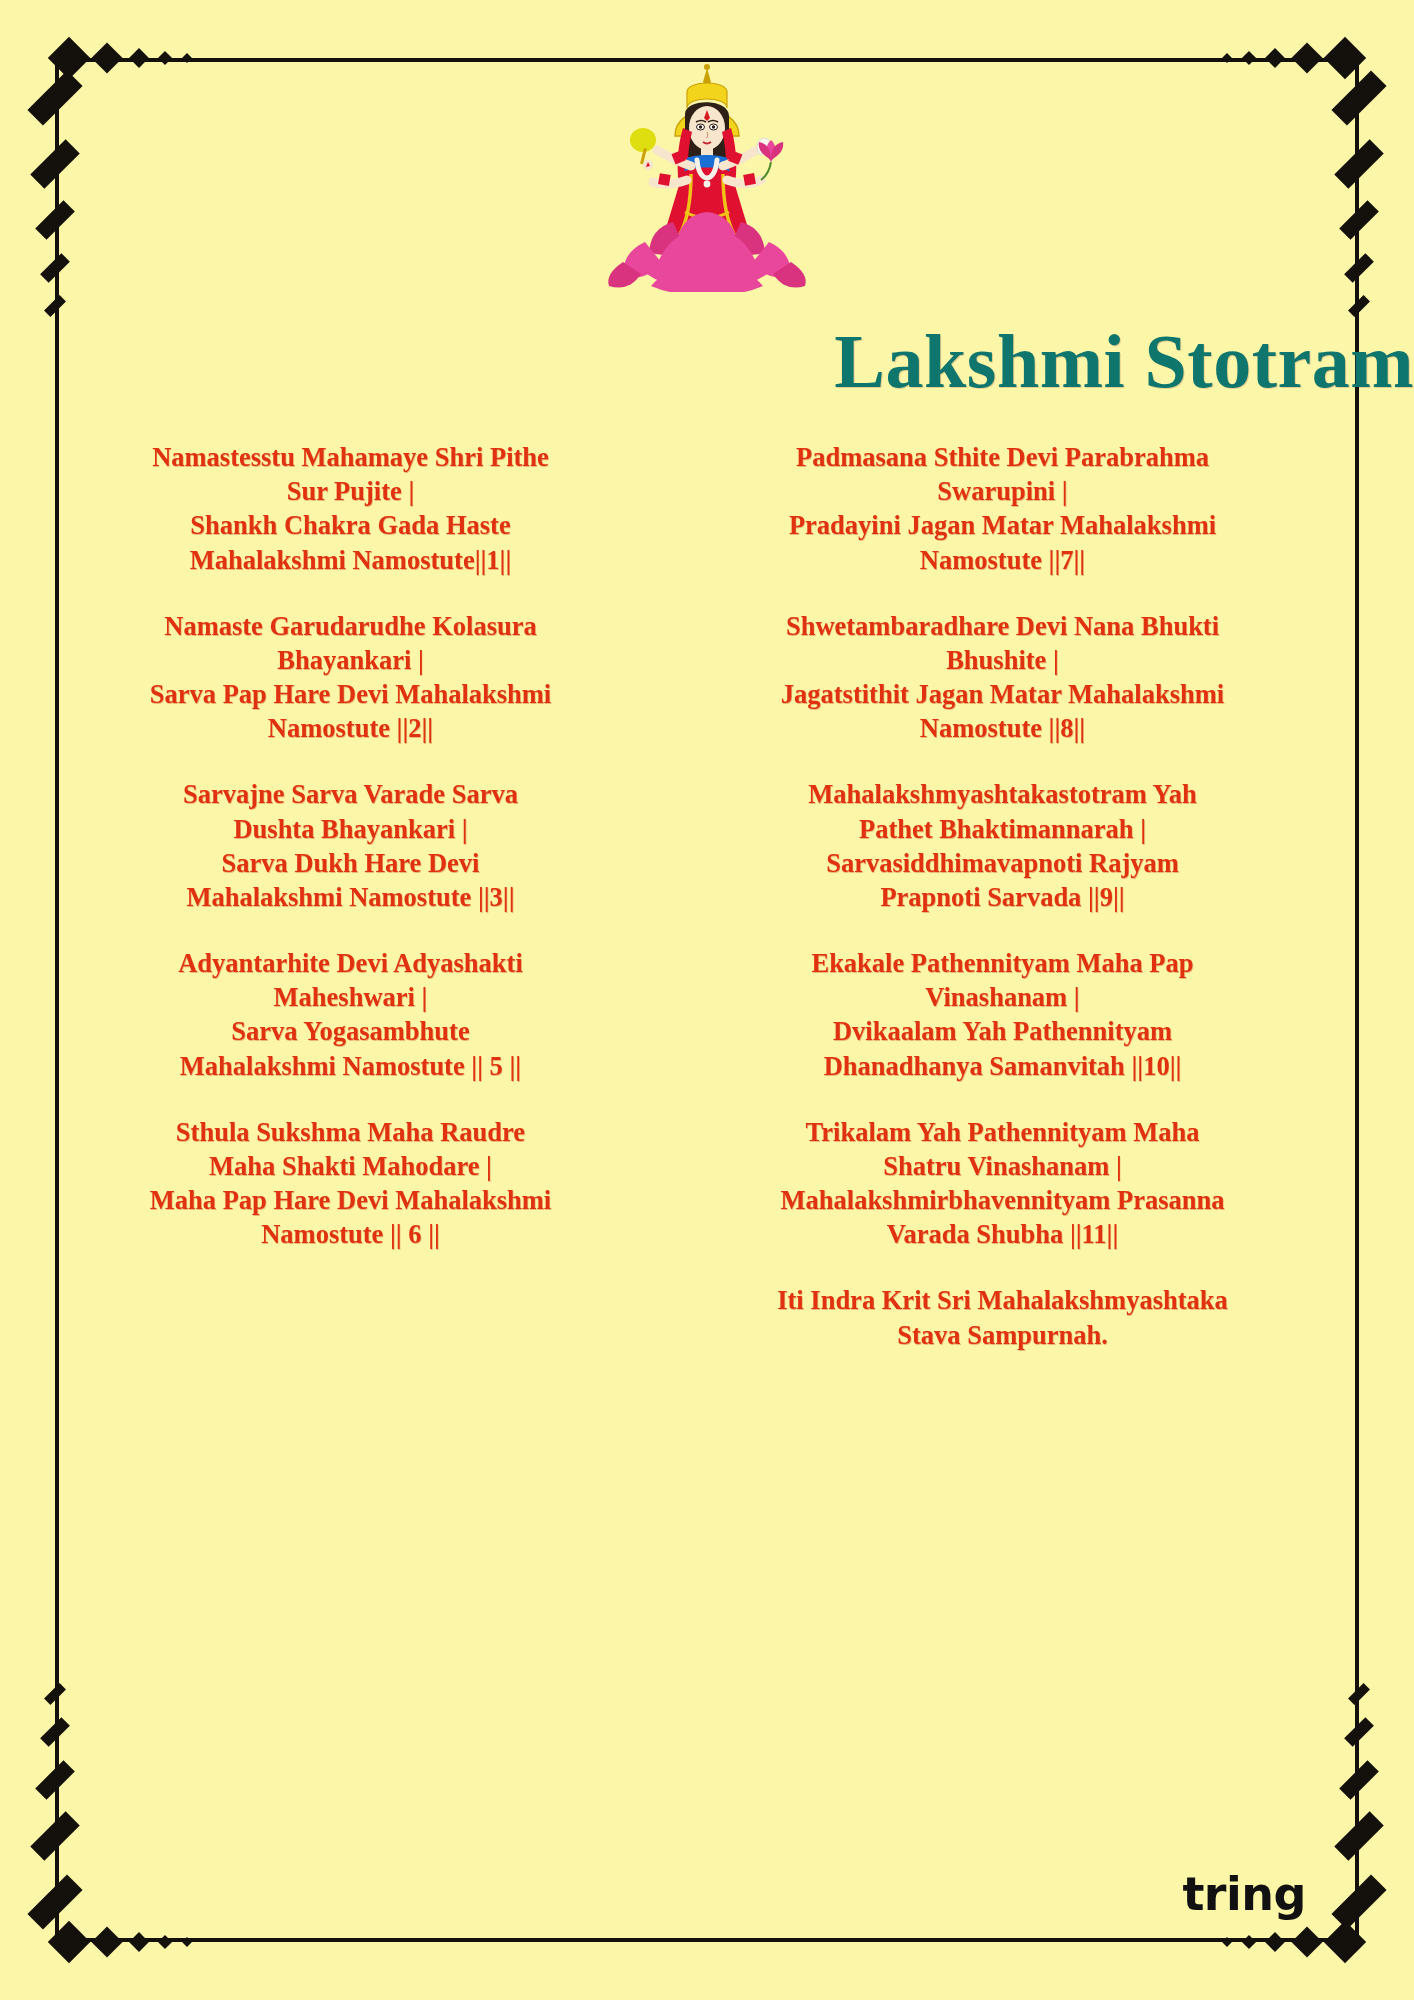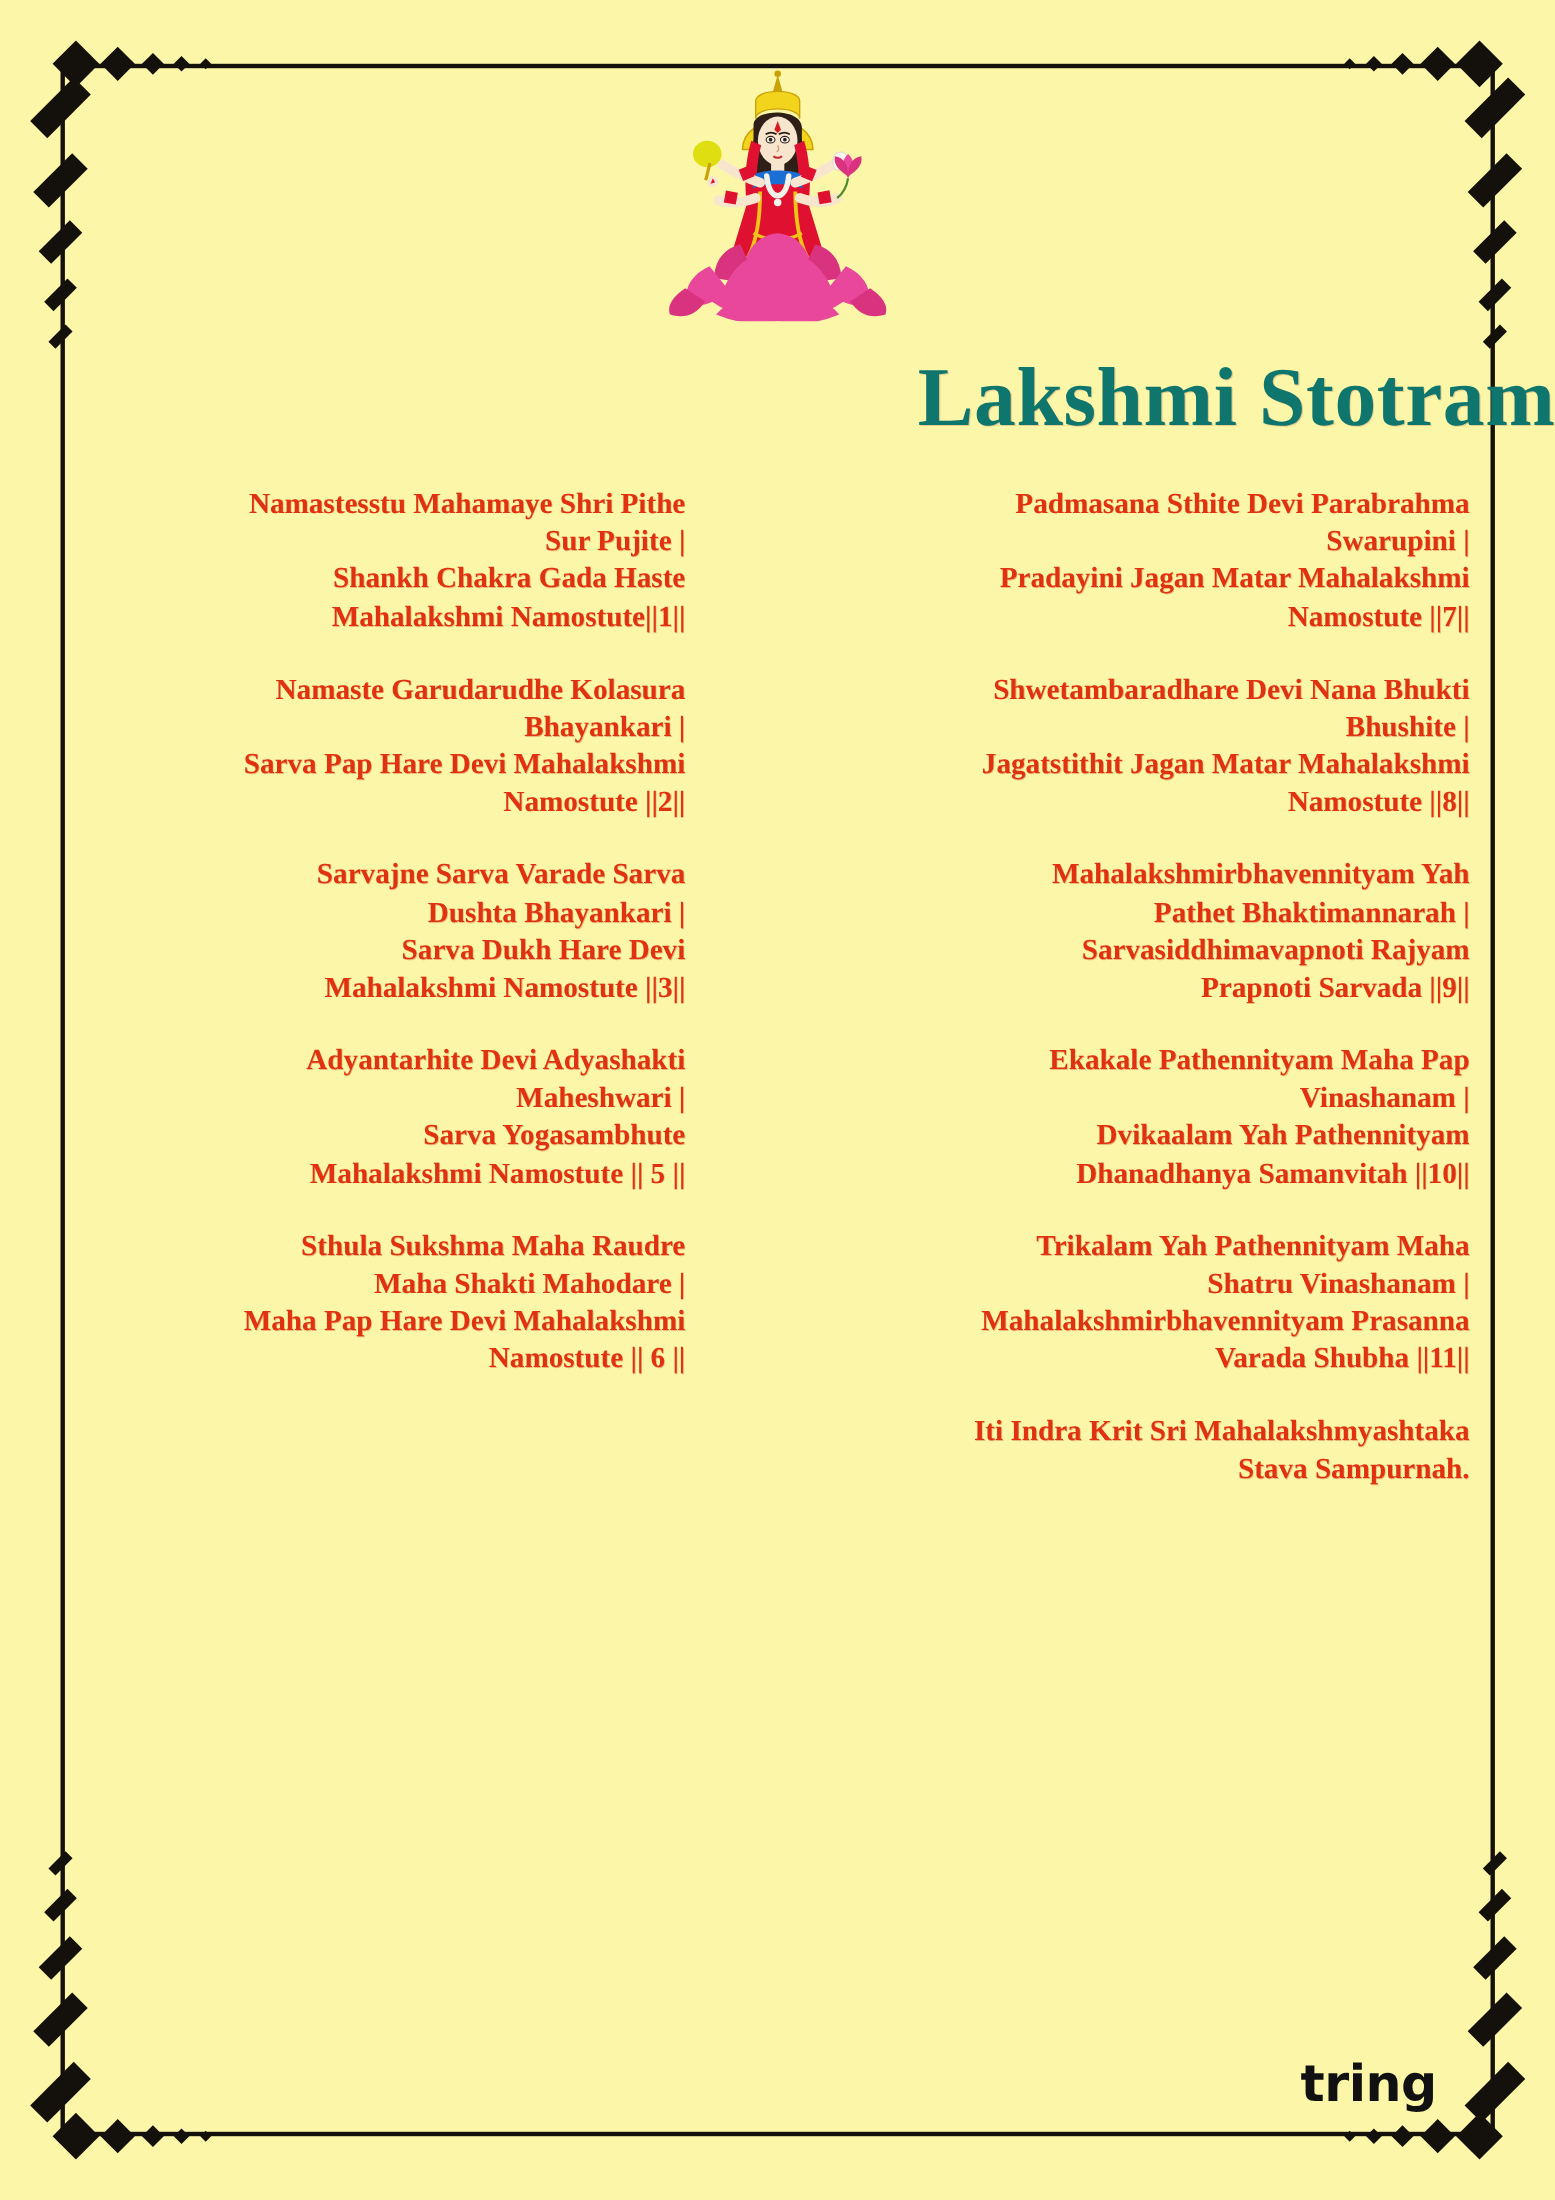--- a/index.html
+++ b/index.html
@@ -79,21 +79,21 @@
     min-width: 0;
   }
   .col-left  { flex: 0 0 545px; }
   .col-right { flex: 1 1 auto; }
 
   .verse {
     color: #e03210;
     font-size: 26.5px;
     font-weight: 700;
     line-height: 1.29;
-    text-align: right;
+    text-align: center;
     margin-bottom: 32px;
     text-shadow: 0.7px 0.7px 0 rgba(190,40,10,0.30);
   }
   .verse:last-child { margin-bottom: 16px; }
   .verse-line { display: block; }
 
   
   .logo {
     position: absolute;
     right: 108px;
@@ -282,21 +282,21 @@
         <span class="verse-line">Pradayini Jagan Matar Mahalakshmi</span>
         <span class="verse-line">Namostute ||7||</span>
       </div>
       <div class="verse">
         <span class="verse-line">Shwetambaradhare Devi Nana Bhukti</span>
         <span class="verse-line">Bhushite |</span>
         <span class="verse-line">Jagatstithit Jagan Matar Mahalakshmi</span>
         <span class="verse-line">Namostute ||8||</span>
       </div>
       <div class="verse">
-        <span class="verse-line">Mahalakshmirbhavennityam Yah</span>
+        <span class="verse-line">Mahalakshmyashtakastotram Yah</span>
         <span class="verse-line">Pathet Bhaktimannarah |</span>
         <span class="verse-line">Sarvasiddhimavapnoti Rajyam</span>
         <span class="verse-line">Prapnoti Sarvada ||9||</span>
       </div>
       <div class="verse">
         <span class="verse-line">Ekakale Pathennityam Maha Pap</span>
         <span class="verse-line">Vinashanam |</span>
         <span class="verse-line">Dvikaalam Yah Pathennityam</span>
         <span class="verse-line">Dhanadhanya Samanvitah ||10||</span>
       </div>

